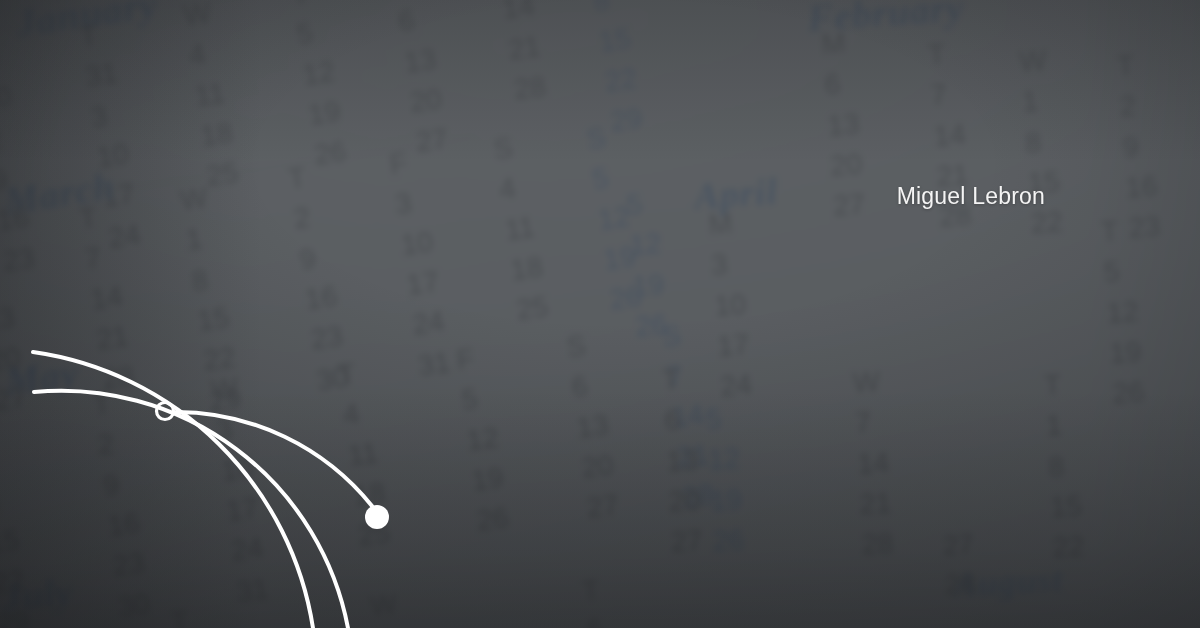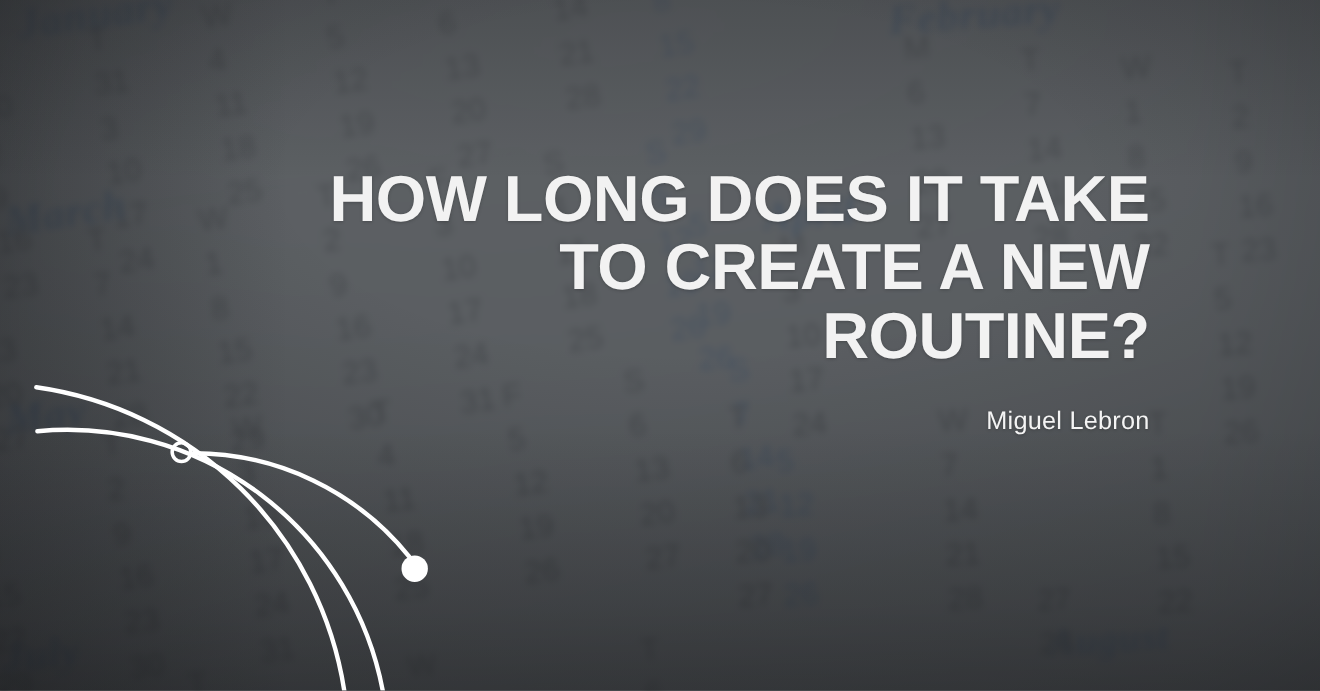--- a/index.html
+++ b/index.html
@@ -414,21 +414,16 @@
     <path d="M 34 392 A 292 292 0 0 1 348 628" fill="none" stroke="#ffffff" stroke-width="4" stroke-linecap="round"></path>
 
     <path d="M 176 412 A 252 252 0 0 1 372 506" fill="none" stroke="#ffffff" stroke-width="4" stroke-linecap="round"></path>
 
     <circle cx="165" cy="411" r="8.5" fill="none" stroke="#ffffff" stroke-width="3.2"></circle>
 
     <circle cx="377" cy="517" r="12" fill="#ffffff"></circle>
   </svg>
 
   <div class="text-block">
-    <h1 class="headline">
-      <span>HOW LONG DOES IT TAKE</span><br>
-      <span>TO CREATE A NEW</span><br>
-      <span>ROUTINE?</span>
-    </h1>
     <div class="byline">Miguel Lebron</div>
   </div>
 
 </div>
 
 </body></html>

